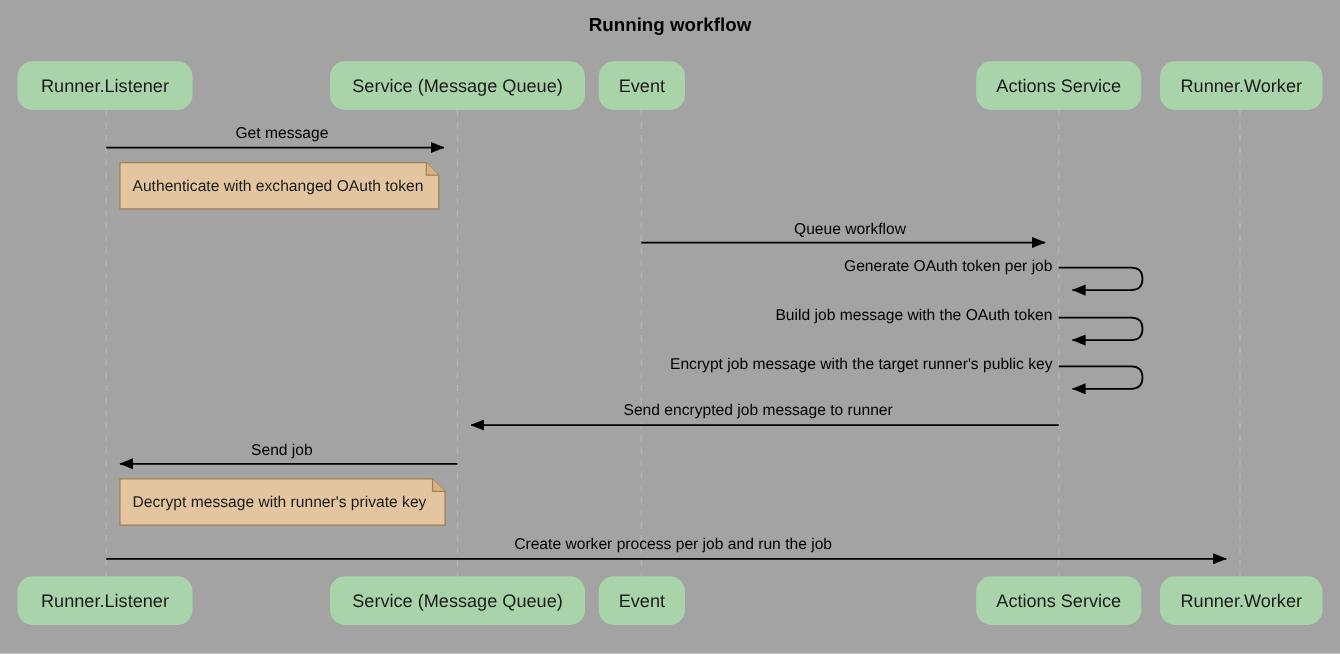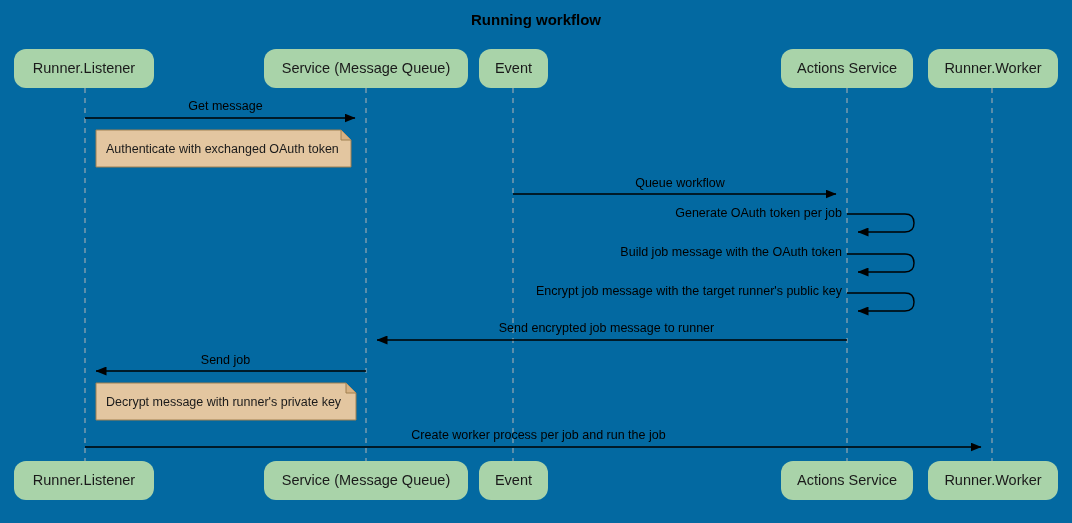--- a/index.html
+++ b/index.html
@@ -4,21 +4,21 @@
 <style>
   html, body {
     margin: 0;
     padding: 0;
     background: #ffffff;
   }
   #diagram-root {
     position: relative;
     width: 1072px;
     height: 523px;
-    background: #0369a1;
+    background: #a3a3a3;
     font-family: "Liberation Sans", sans-serif;
     overflow: hidden;
   }
   svg#seq {
     display: block;
     width: 1072px;
     height: 523px;
   }
   .title-text {
     font-family: "Liberation Sans", sans-serif;

